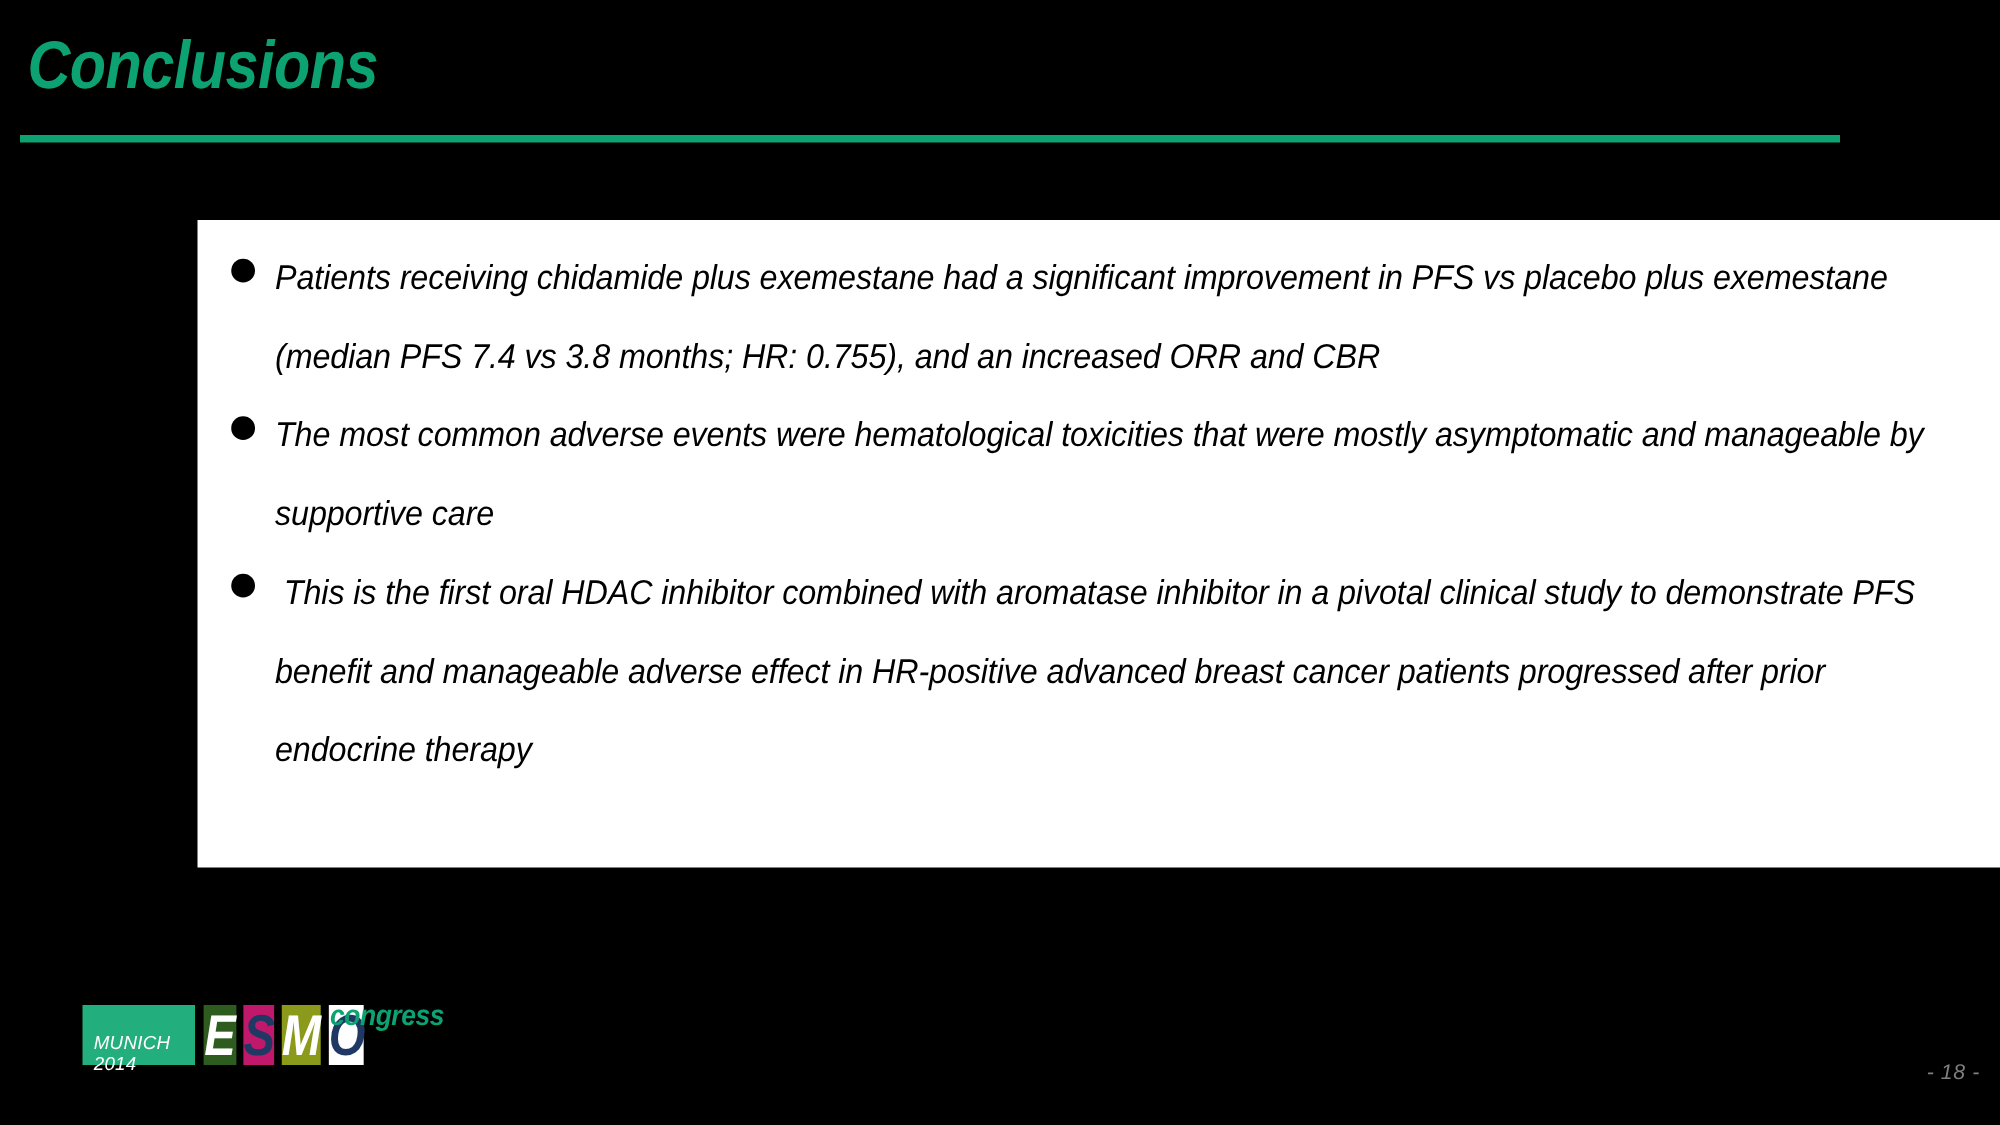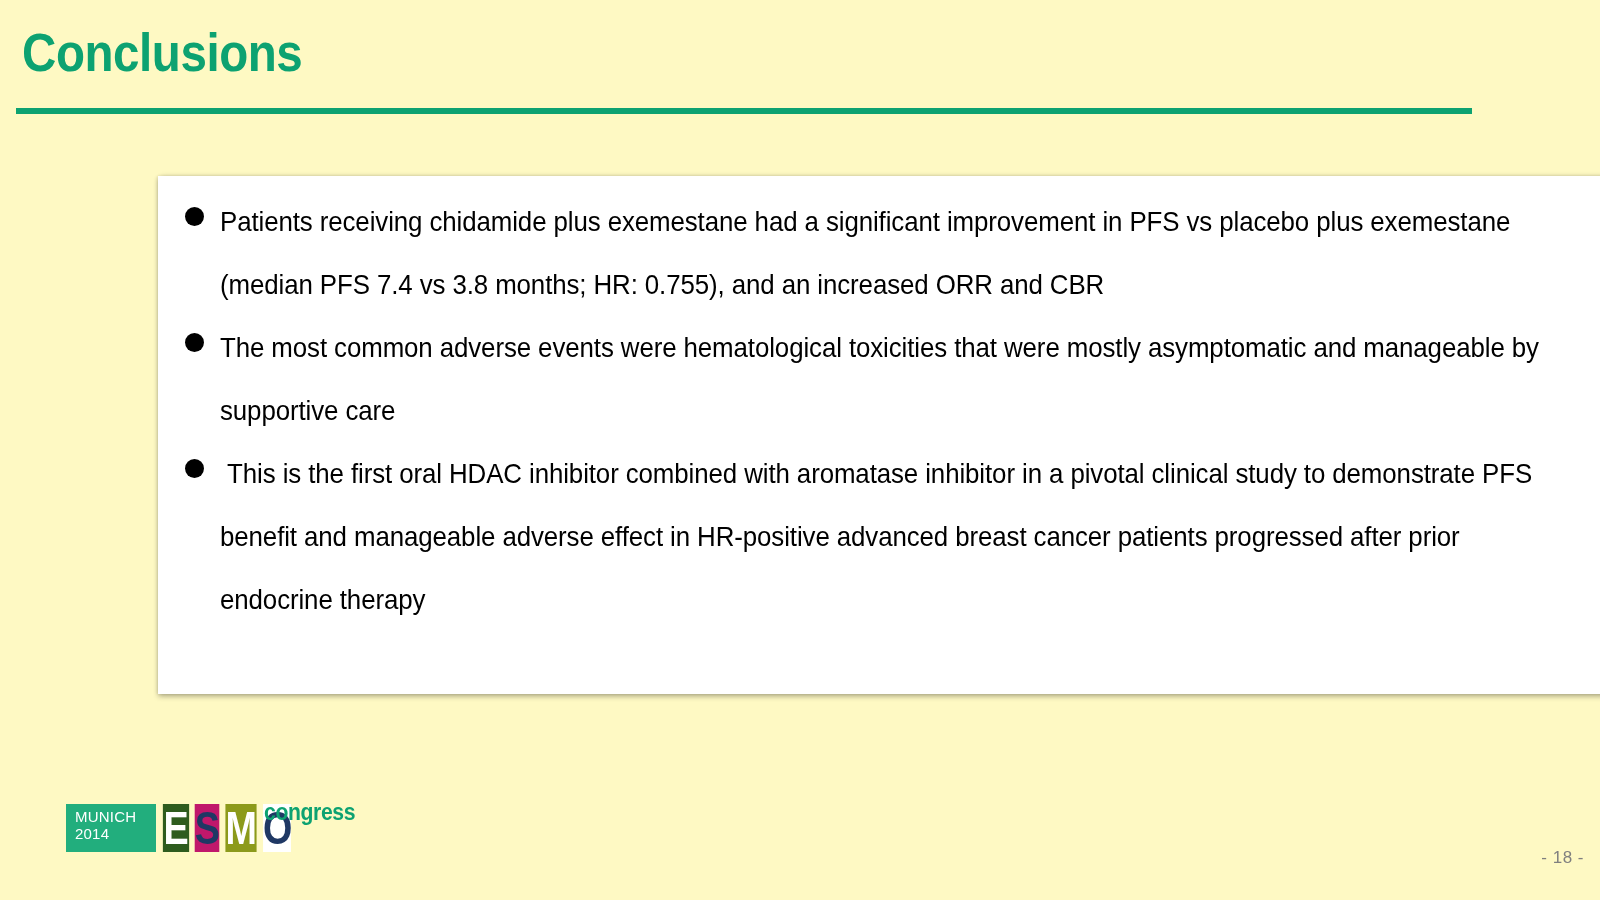--- a/index.html
+++ b/index.html
@@ -12,21 +12,22 @@
     height: 900px;
     overflow: hidden;
     font-family: "Liberation Sans", "DejaVu Sans", sans-serif;
     position: relative;
   }
 
   
   .slide {
     position: absolute;
     inset: 0;
-    background: #fef9c3;
+    background: #000000;
+    font-style: italic;
   }
 
   
   .slide-title {
     position: absolute;
     left: 22px;
     top: 24px;
     font-size: 54px;
     font-weight: bold;
     color: #0DA271;
@@ -115,21 +116,21 @@
   }
 
   .logo-munich {
     width: 90px;
     height: 48px;
     background: #22AE7D;
     color: #ffffff;
     font-size: 15px;
     line-height: 17px;
     font-weight: 400;
-    padding: 4px 0 0 9px;
+    padding: 22px 0 0 9px;
     box-sizing: border-box;
     letter-spacing: 0.2px;
   }
 
   .logo-esmo {
     position: relative;
     height: 48px;
     display: flex;
     align-items: flex-end;
     margin-left: 4px;

